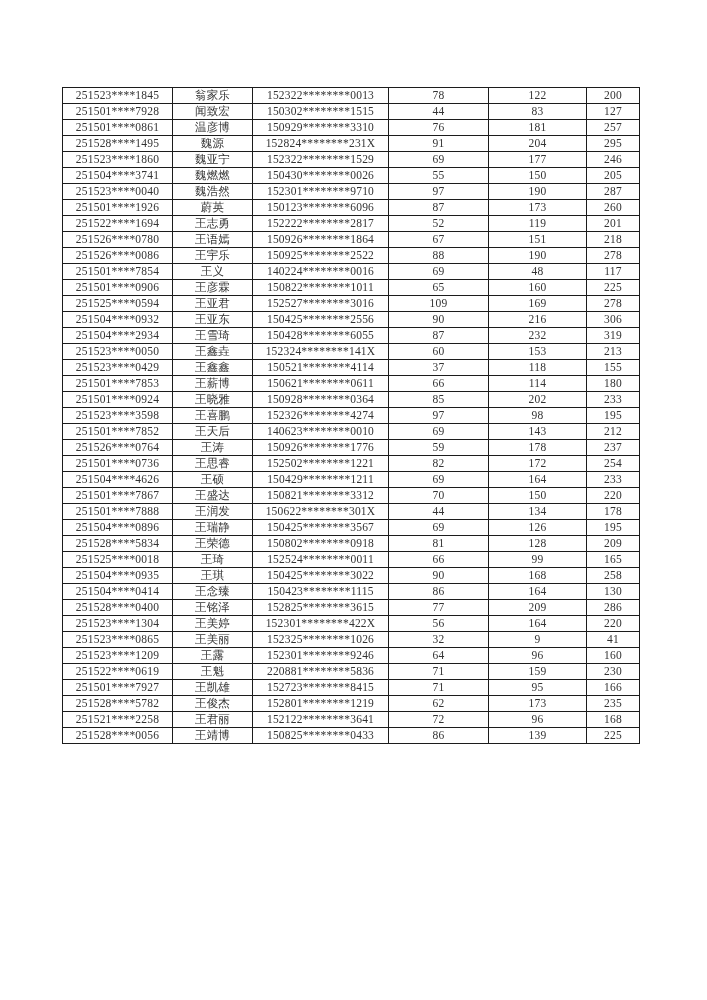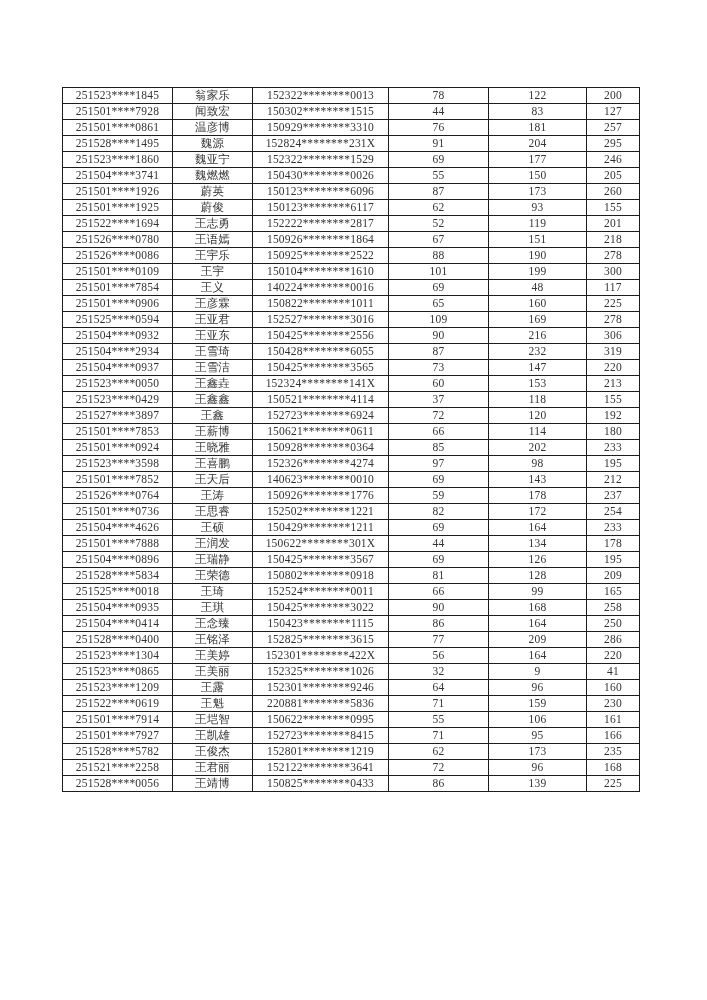--- a/index.html
+++ b/index.html
@@ -103,36 +103,36 @@
         </tr>
         <tr>
           <td>251504****3741</td>
           <td>魏燃燃</td>
           <td>150430********0026</td>
           <td>55</td>
           <td>150</td>
           <td>205</td>
         </tr>
         <tr>
+          <td>251523****0040</td>
+          <td>魏浩然</td>
+          <td>152301********9710</td>
+          <td>97</td>
+          <td>190</td>
+          <td>287</td>
+        </tr>
+        <tr>
           <td>251501****1926</td>
           <td>蔚英</td>
           <td>150123********6096</td>
           <td>87</td>
           <td>173</td>
           <td>260</td>
         </tr>
         <tr>
-          <td>251501****1925</td>
-          <td>蔚俊</td>
-          <td>150123********6117</td>
-          <td>62</td>
-          <td>93</td>
-          <td>155</td>
-        </tr>
-        <tr>
           <td>251522****1694</td>
           <td>王志勇</td>
           <td>152222********2817</td>
           <td>52</td>
           <td>119</td>
           <td>201</td>
         </tr>
         <tr>
           <td>251526****0780</td>
           <td>王语嫣</td>
@@ -143,28 +143,20 @@
         </tr>
         <tr>
           <td>251526****0086</td>
           <td>王宇乐</td>
           <td>150925********2522</td>
           <td>88</td>
           <td>190</td>
           <td>278</td>
         </tr>
         <tr>
-          <td>251501****0109</td>
-          <td>王宇</td>
-          <td>150104********1610</td>
-          <td>101</td>
-          <td>199</td>
-          <td>300</td>
-        </tr>
-        <tr>
           <td>251501****7854</td>
           <td>王义</td>
           <td>140224********0016</td>
           <td>69</td>
           <td>48</td>
           <td>117</td>
         </tr>
         <tr>
           <td>251501****0906</td>
           <td>王彦霖</td>
@@ -191,52 +183,36 @@
         </tr>
         <tr>
           <td>251504****2934</td>
           <td>王雪琦</td>
           <td>150428********6055</td>
           <td>87</td>
           <td>232</td>
           <td>319</td>
         </tr>
         <tr>
-          <td>251504****0937</td>
-          <td>王雪洁</td>
-          <td>150425********3565</td>
-          <td>73</td>
-          <td>147</td>
-          <td>220</td>
-        </tr>
-        <tr>
           <td>251523****0050</td>
           <td>王鑫垚</td>
           <td>152324********141X</td>
           <td>60</td>
           <td>153</td>
           <td>213</td>
         </tr>
         <tr>
           <td>251523****0429</td>
           <td>王鑫鑫</td>
           <td>150521********4114</td>
           <td>37</td>
           <td>118</td>
           <td>155</td>
         </tr>
         <tr>
-          <td>251527****3897</td>
-          <td>王鑫</td>
-          <td>152723********6924</td>
-          <td>72</td>
-          <td>120</td>
-          <td>192</td>
-        </tr>
-        <tr>
           <td>251501****7853</td>
           <td>王薪博</td>
           <td>150621********0611</td>
           <td>66</td>
           <td>114</td>
           <td>180</td>
         </tr>
         <tr>
           <td>251501****0924</td>
           <td>王晓雅</td>
@@ -279,20 +255,28 @@
         </tr>
         <tr>
           <td>251504****4626</td>
           <td>王硕</td>
           <td>150429********1211</td>
           <td>69</td>
           <td>164</td>
           <td>233</td>
         </tr>
         <tr>
+          <td>251501****7867</td>
+          <td>王盛达</td>
+          <td>150821********3312</td>
+          <td>70</td>
+          <td>150</td>
+          <td>220</td>
+        </tr>
+        <tr>
           <td>251501****7888</td>
           <td>王润发</td>
           <td>150622********301X</td>
           <td>44</td>
           <td>134</td>
           <td>178</td>
         </tr>
         <tr>
           <td>251504****0896</td>
           <td>王瑞静</td>
@@ -324,21 +308,21 @@
           <td>90</td>
           <td>168</td>
           <td>258</td>
         </tr>
         <tr>
           <td>251504****0414</td>
           <td>王念臻</td>
           <td>150423********1115</td>
           <td>86</td>
           <td>164</td>
-          <td>250</td>
+          <td>130</td>
         </tr>
         <tr>
           <td>251528****0400</td>
           <td>王铭泽</td>
           <td>152825********3615</td>
           <td>77</td>
           <td>209</td>
           <td>286</td>
         </tr>
         <tr>
@@ -367,28 +351,20 @@
         </tr>
         <tr>
           <td>251522****0619</td>
           <td>王魁</td>
           <td>220881********5836</td>
           <td>71</td>
           <td>159</td>
           <td>230</td>
         </tr>
         <tr>
-          <td>251501****7914</td>
-          <td>王垲智</td>
-          <td>150622********0995</td>
-          <td>55</td>
-          <td>106</td>
-          <td>161</td>
-        </tr>
-        <tr>
           <td>251501****7927</td>
           <td>王凯雄</td>
           <td>152723********8415</td>
           <td>71</td>
           <td>95</td>
           <td>166</td>
         </tr>
         <tr>
           <td>251528****5782</td>
           <td>王俊杰</td>

